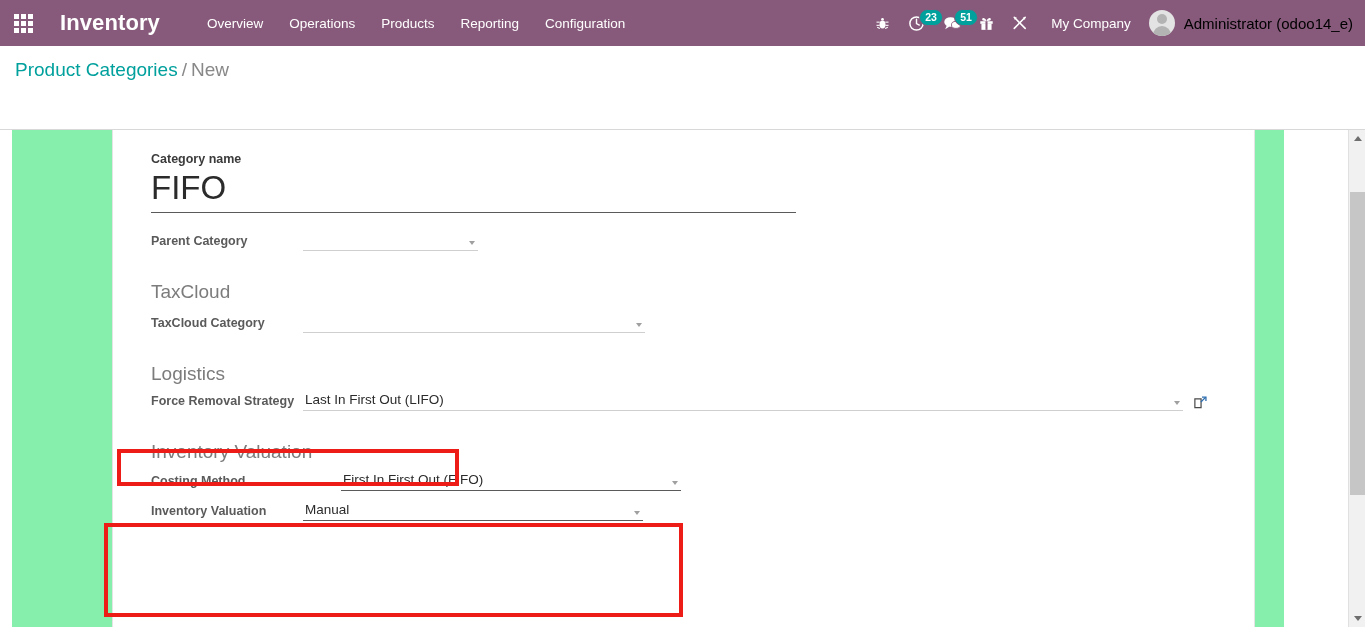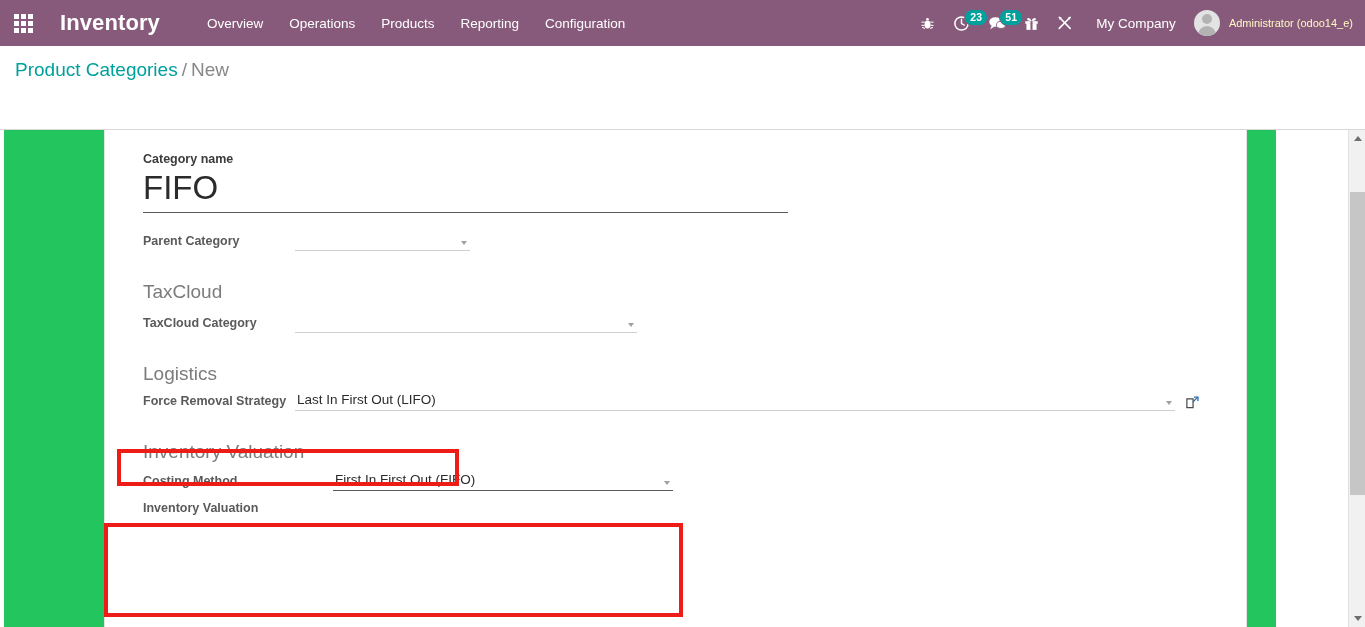--- a/index.html
+++ b/index.html
@@ -80,21 +80,21 @@
     overflow: hidden; position: relative; flex: none;
   }
   .avatar .head {
     position: absolute; width: 10px; height: 10px; border-radius: 50%;
     background: #b3b3b3; left: 8px; top: 4px;
   }
   .avatar .body {
     position: absolute; width: 18px; height: 12px; border-radius: 9px 9px 0 0;
     background: #b3b3b3; left: 4px; top: 16px;
   }
-  .user-name { font-size: 11px; color: #fef9c3; }
+  .user-name { font-size: 15px; color: #000000; }
 
   
   .control-panel {
     position: absolute; top: 46px; left: 0;
     width: 1365px; height: 84px;
     background: #ffffff;
     border-bottom: 1px solid #d8d8d8;
   }
   .breadcrumb {
     position: absolute; left: 15px; top: 12px;
@@ -115,23 +115,23 @@
     cursor: pointer; line-height: 14px;
   }
   .btn-discard {
     background: transparent; color: #00A09D;
     font-size: 12.5px; font-weight: bold; letter-spacing: .3px;
     padding: 7px 13px; border: none; cursor: pointer; line-height: 14px;
   }
 
   
   .page-body {
-    position: absolute; top: 130px; left: 4px;
+    position: absolute; top: 130px; left: 12px;
     width: 1272px; height: 497px;
-    background: #22c55e;
+    background: #86efac;
     overflow: hidden;
   }
   .sheet {
     position: absolute; left: 100px; top: 0;
     width: 1143px; min-height: 497px;
     background: #ffffff;
     border-left: 1px solid #e4e4e4;
     border-right: 1px solid #e4e4e4;
   }
   .sheet-inner { padding: 18px 24px 16px 38px; }
@@ -374,20 +374,24 @@
       <div class="row" style="margin-top:8px;gap:38px;">
         <div class="f-label">Costing Method</div>
         <div class="fld w-valuation" style="border-bottom-color:#5a5a5a;">
           <div class="val">First In First Out (FIFO)</div>
           <span class="caret"></span>
         </div>
       </div>
 
       <div class="row" style="margin-top:10px;">
         <div class="f-label">Inventory Valuation</div>
+        <div class="fld w-valuation" style="border-bottom-color:#5a5a5a;">
+          <div class="val">Manual</div>
+          <span class="caret"></span>
+        </div>
       </div>
 
     </div>
   </div>
 </div>
 
 <div class="redbox" id="redbox-force"></div>
 <div class="redbox" id="redbox-valuation"></div>
 
 <div class="scrollbar">

